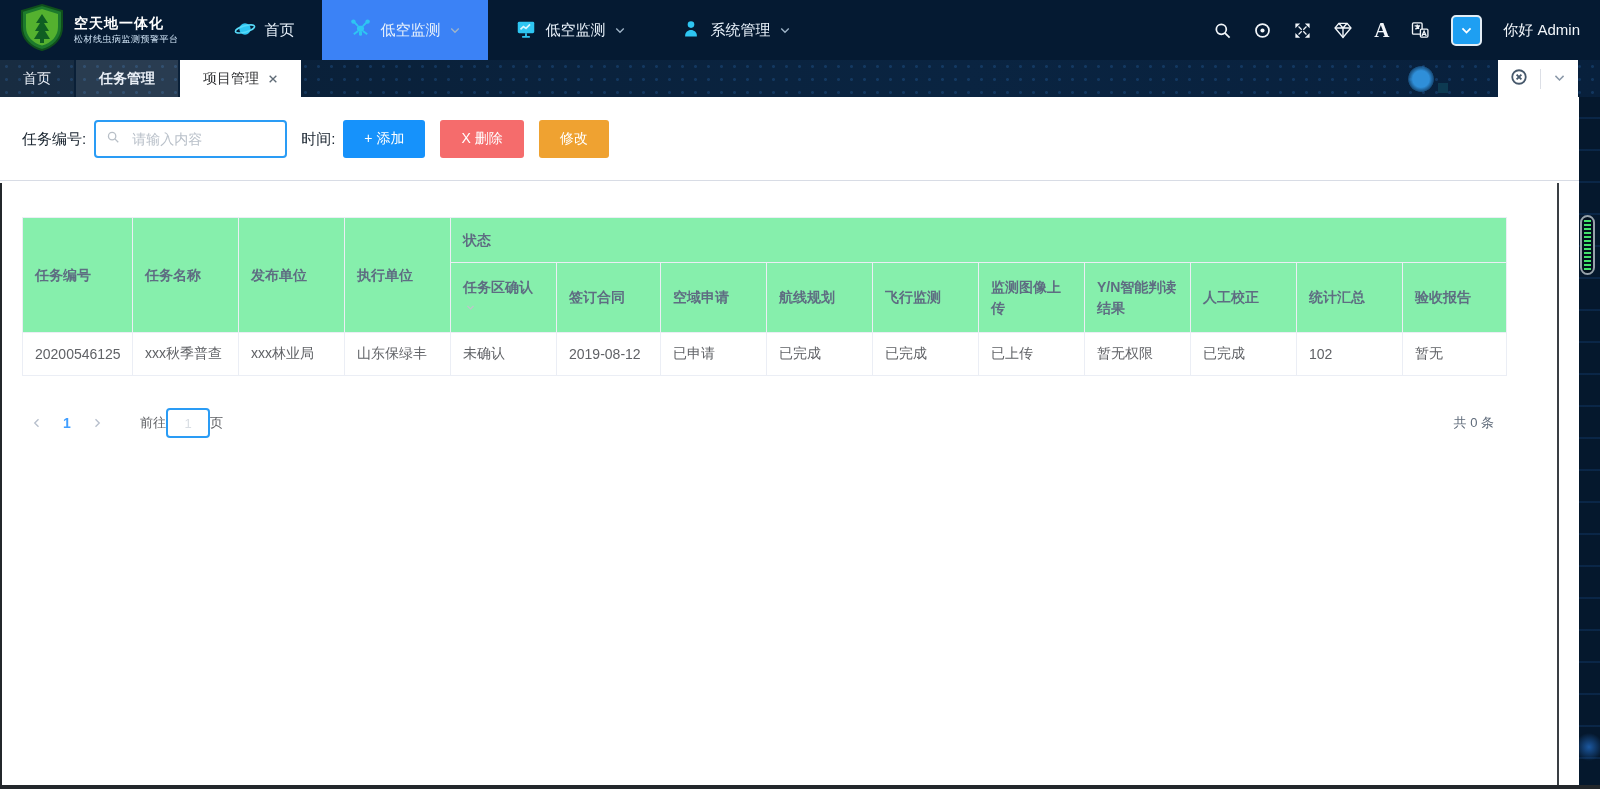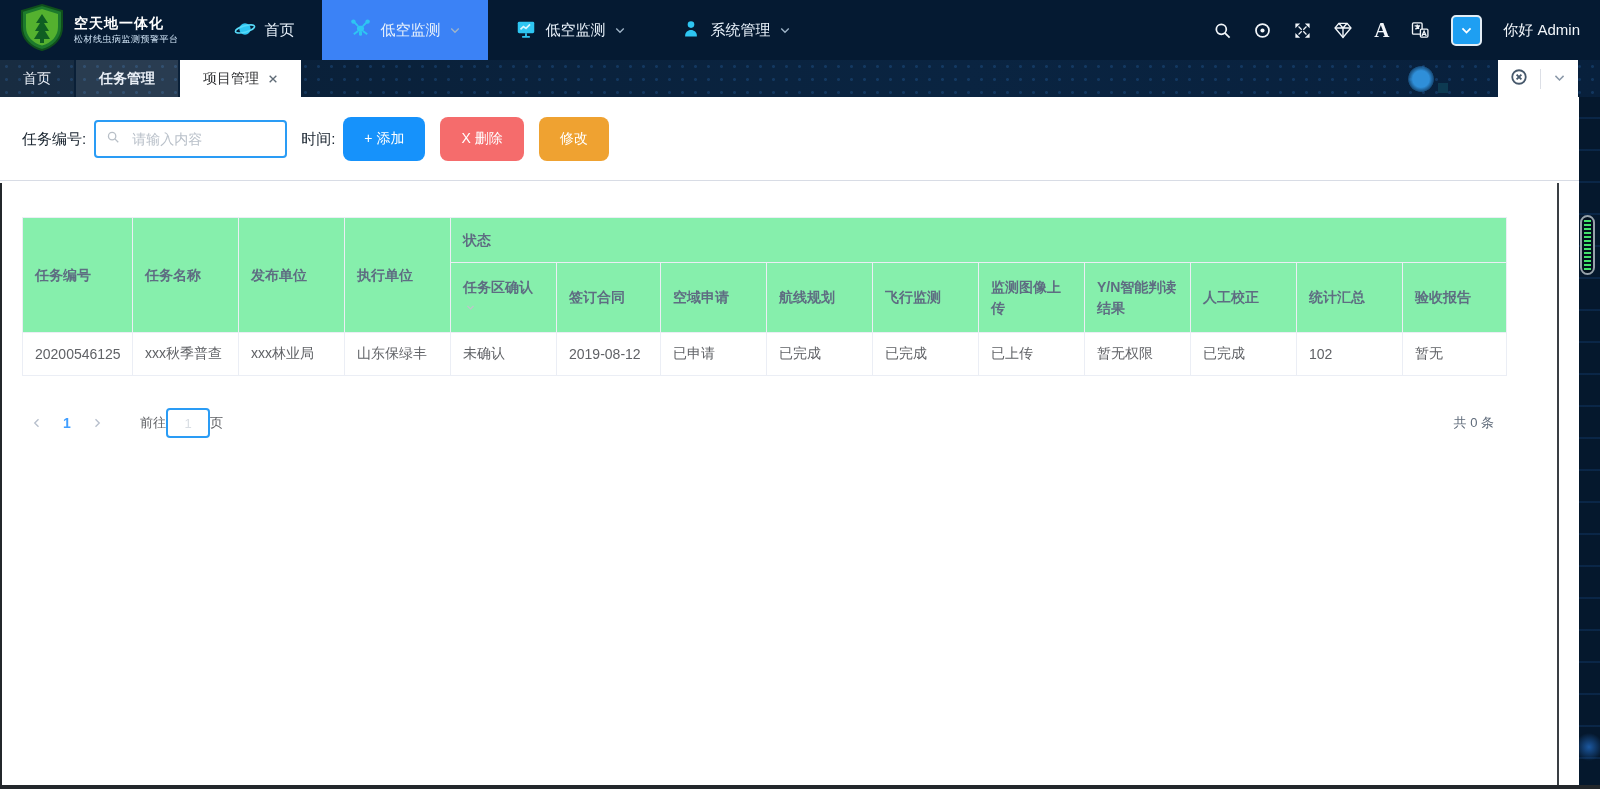--- a/index.html
+++ b/index.html
@@ -82,21 +82,21 @@
     font-family:inherit;background:transparent;
   }
   .input-box input::placeholder{color:#b9c0c9;}
   .date-box{
     width:340px;height:38px;box-sizing:border-box;border:2px solid #2a9cf5;border-radius:4px;
     display:flex;align-items:center;padding:0 12px;background:#fff;margin-right:16px;
   }
   .date-ph{flex:1;text-align:center;font-size:14px;color:#b9c0c9;}
   .date-sep{font-size:14px;color:#3a4552;padding:0 6px;}
   .btn{
-    height:44px;border:none;border-radius:8px;color:#fff;font-size:14px;
+    height:38px;border:none;border-radius:3px;color:#fff;font-size:14px;
     padding:0 21px;margin-right:15px;cursor:pointer;font-family:inherit;white-space:nowrap;
   }
   .btn-add{background:#1692fb;}
   .btn-del{background:#f56c6c;}
   .btn-edit{background:#efa231;}
   .divider{position:absolute;top:180px;left:0;width:1579px;height:1px;background:#d8dce5;}
   
   .table-wrap{position:absolute;top:217px;left:22px;width:1484px;}
   table{border-collapse:collapse;table-layout:fixed;width:1484px;font-size:14px;}
   th,td{border:1px solid #ebeef5;box-sizing:border-box;}

